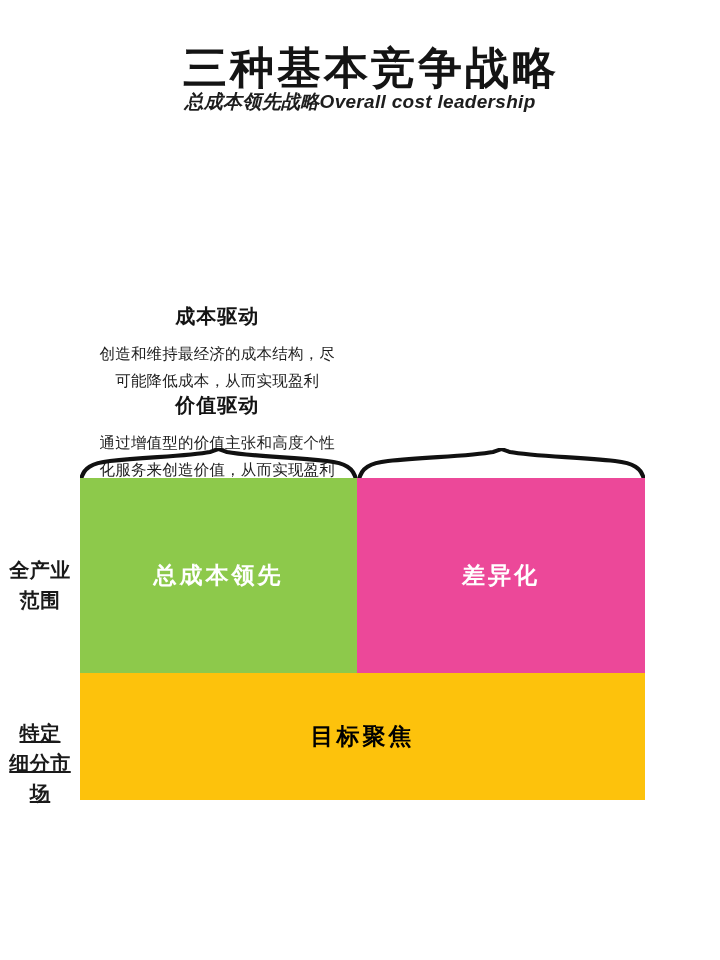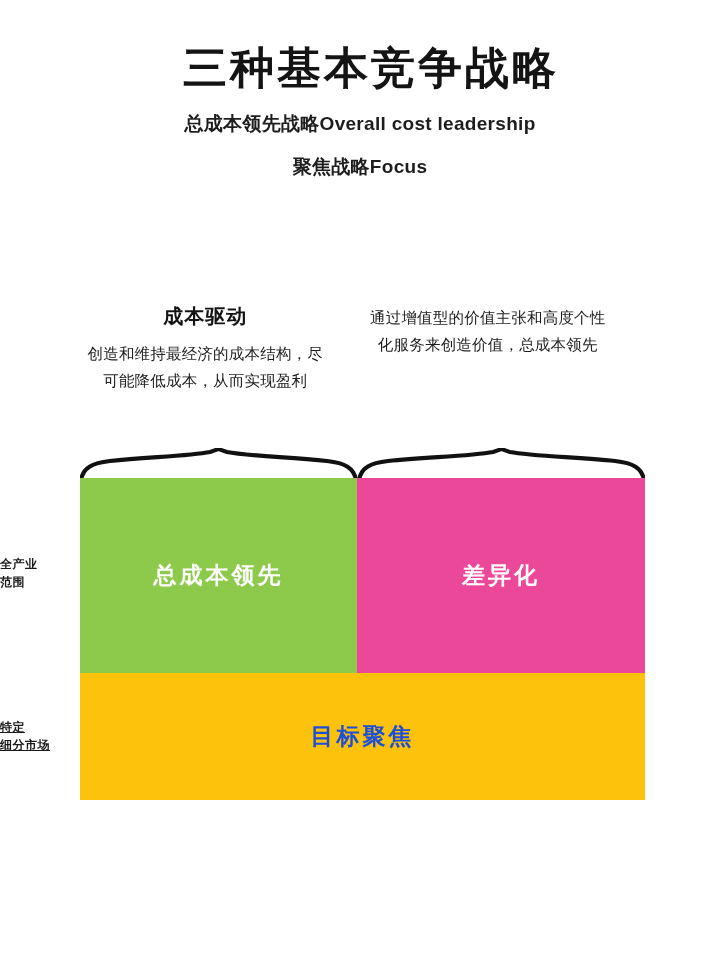--- a/index.html
+++ b/index.html
@@ -27,38 +27,39 @@
   }
   #page-title {
     font-size: 44px;
     font-weight: bold;
     letter-spacing: 3px;
     line-height: 1.1;
     color: #141414;
     padding-left: 22px;
   }
   #subtitle-list {
-    margin-top: 22px;
+    font-style: italic;
   }
   .subtitle-line {
     font-size: 19px;
     font-weight: bold;
     line-height: 1.0;
     margin-bottom: 24px;
     letter-spacing: 0.3px;
     color: #1d1d1d;
   }
 
   
   #drivers {
     position: absolute;
     top: 305px;
-    left: 64px;
+    left: 76px;
     width: 565px;
     display: flex;
+    flex-direction: column;
   }
   .driver-col {
     width: 50%;
     text-align: center;
     padding: 0 6px;
     box-sizing: border-box;
   }
   .driver-heading {
     font-size: 20px;
     font-weight: bold;
@@ -116,55 +117,55 @@
     width: 100%;
     height: 127px;
   }
   .cell-label {
     font-size: 23px;
     font-weight: bold;
     letter-spacing: 3px;
     line-height: 1.2;
   }
   .cell-label-light { color: #ffffff; }
-  .cell-label-dark  { color: #1d4ed8; }
+  .cell-label-dark  { color: #000000; }
 
   
   .row-label {
     position: absolute;
     left: 0;
     width: 80px;
-    text-align: left;
-    font-size: 12px;
+    text-align: center;
+    font-size: 20px;
     font-weight: bold;
     line-height: 1.5;
     color: #1a1a1a;
     letter-spacing: 0.5px;
   }
   #row-label-industry-wide { top: 555px; }
   #row-label-segment       { top: 718px; text-decoration: underline; }
 </style>
 </head>
 <body style="background: rgb(255, 255, 255);">
 
 <div id="title-block">
   <div id="page-title">三种基本竞争战略</div>
   <div id="subtitle-list">
     <div class="subtitle-line">总成本领先战略Overall cost leadership</div>
-    <div class="subtitle-line">聚焦战略Focus</div>
   </div>
 </div>
 
 <div id="drivers">
   <div class="driver-col">
     <div class="driver-heading">成本驱动</div>
     <div class="driver-desc">创造和维持最经济的成本结构，尽可能降低成本，从而实现盈利</div>
   </div>
   <div class="driver-col">
-    <div class="driver-desc">通过增值型的价值主张和高度个性化服务来创造价值，总成本领先</div>
+    <div class="driver-heading">价值驱动</div>
+    <div class="driver-desc">通过增值型的价值主张和高度个性化服务来创造价值，从而实现盈利</div>
   </div>
 </div>
 
 <div id="braces">
   <svg width="565" height="34" viewBox="0 0 565 34" fill="none" xmlns="http://www.w3.org/2000/svg">
 
     <path d="M1 32 C 3 20, 12 15, 30 13 C 70 9, 110 8, 130 4 C 135 2.5, 136 2, 138.5 1
              C 141 2, 142 2.5, 147 4 C 167 8, 207 9, 247 13 C 265 15, 274 20, 276 32" stroke="#111111" stroke-width="4.2" stroke-linecap="round" stroke-linejoin="round" fill="none"></path>
 
     <path d="M279 32 C 281 20, 290 15, 308 13 C 350 9, 392 8, 413 4 C 418 2.5, 419 2, 421.5 1

